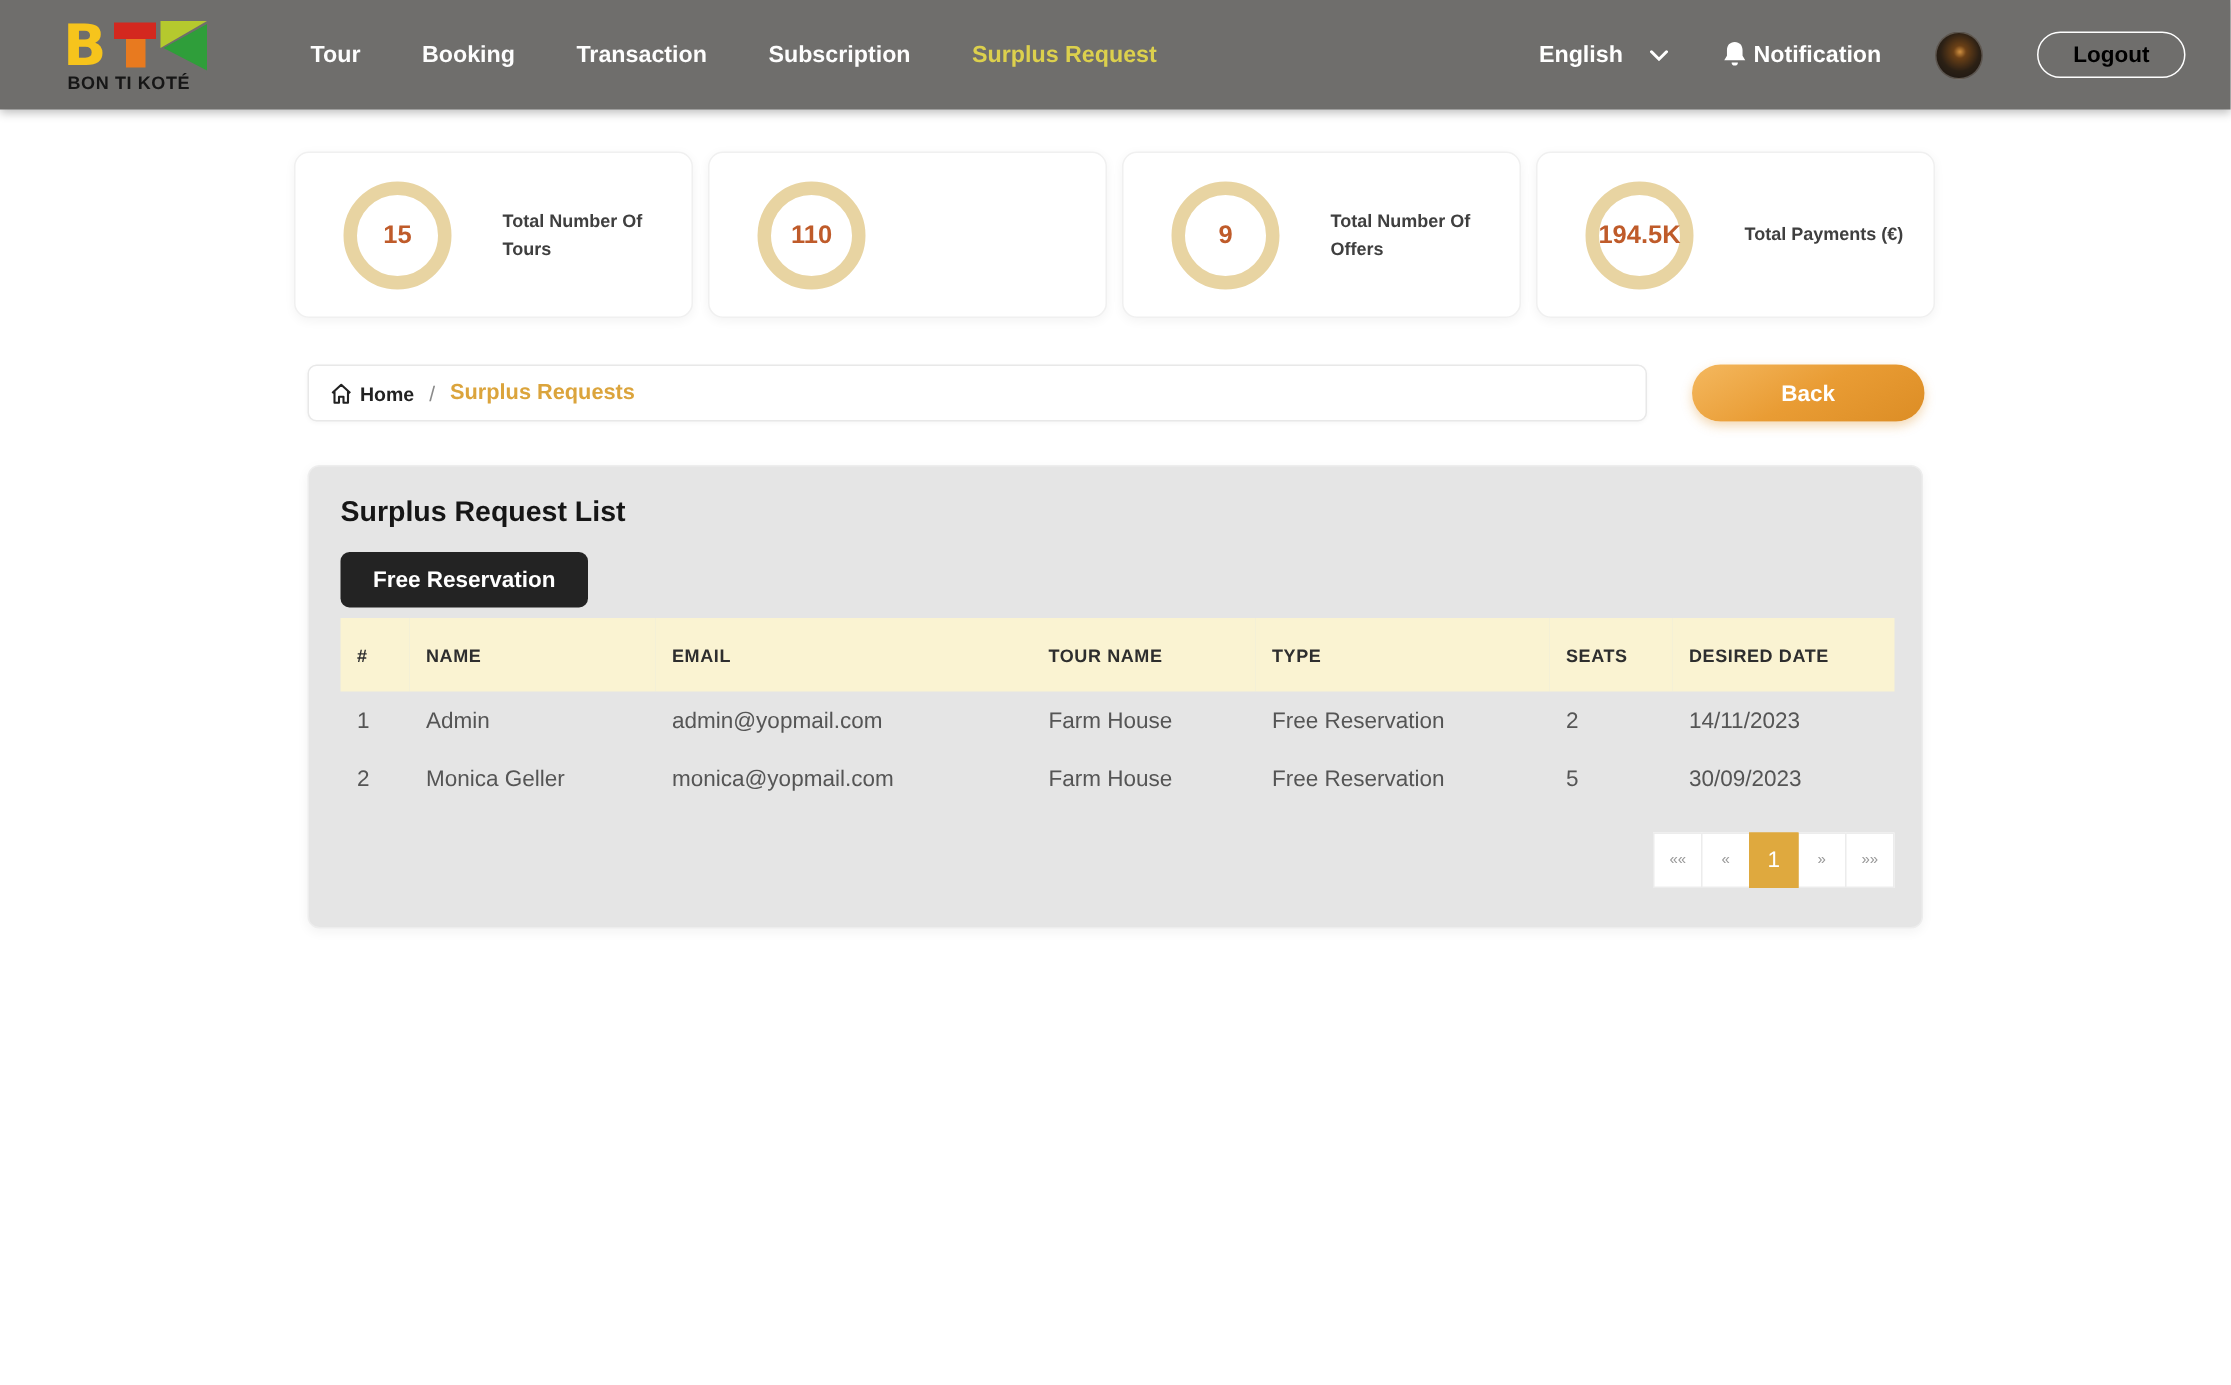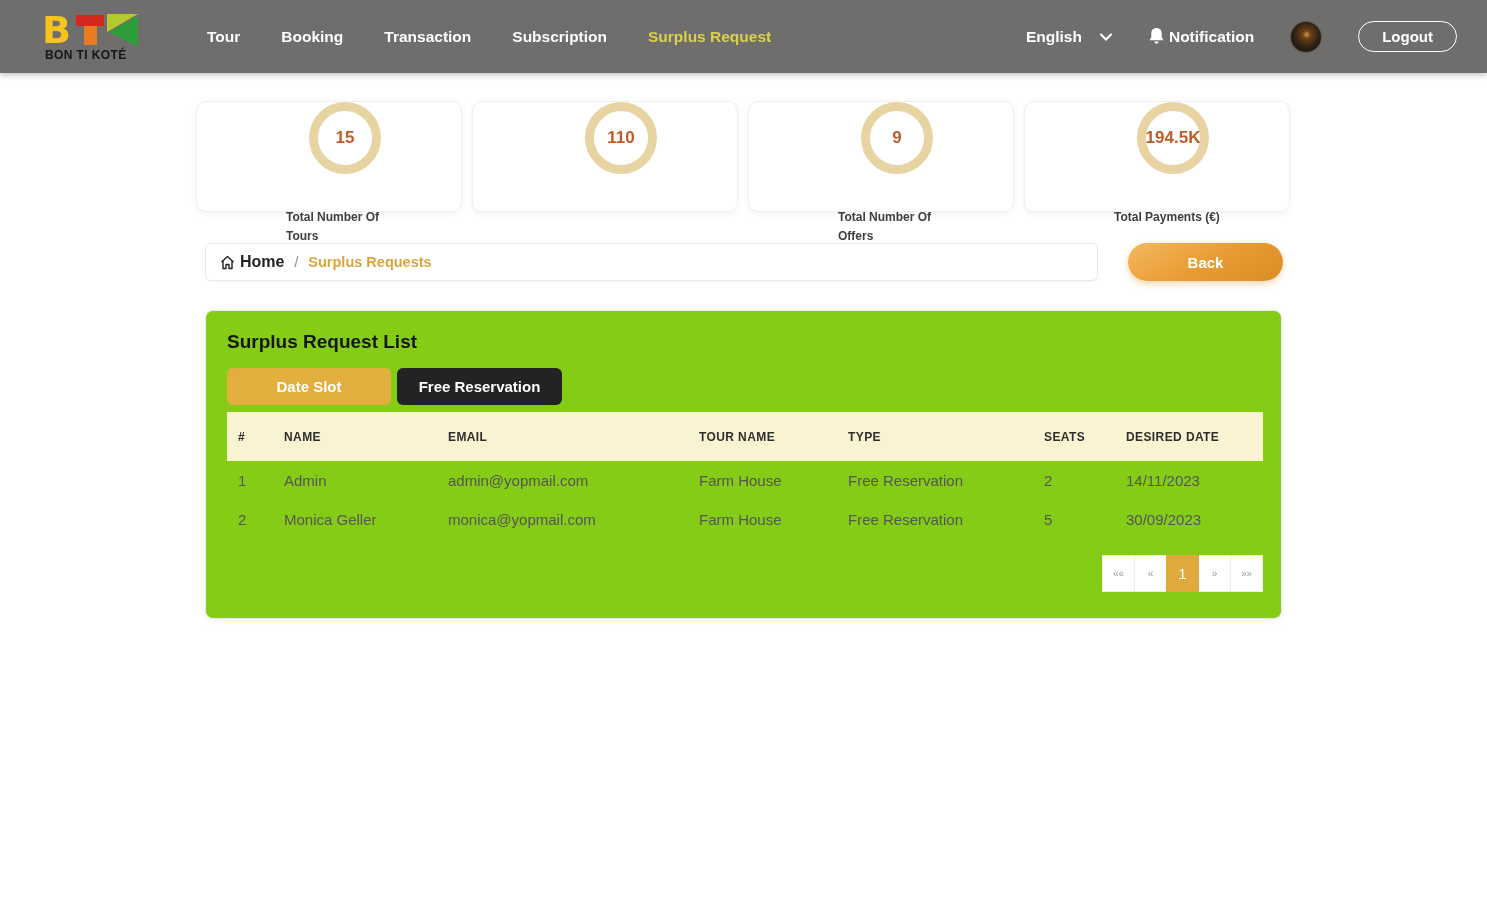--- a/index.html
+++ b/index.html
@@ -28,65 +28,65 @@
   .nav-right { margin-left:auto; display:flex; align-items:center; gap:36px; }
   .lang, .notif { color:#fff; font-size:15.5px; font-weight:600; display:flex; align-items:center; gap:18px; cursor:pointer; white-space:nowrap; }
   .notif { gap:4px; }
   .avatar {
     width:32px; height:32px; border-radius:50%;
     background:radial-gradient(circle at 52% 42%, #d09040 0%, #6b4016 18%, #2b2015 55%, #171210 100%);
     border:1px solid rgba(255,255,255,0.25);
     cursor:pointer;
   }
   .logout-btn {
-    border:1.5px solid #ffffff; background:transparent; color:#ffffff;
+    border:1.5px solid #ffffff; background:transparent; color:#000000;
     border-radius:16px; height:31px; padding:0 23px;
     font-size:15px; font-weight:600; font-family:"Liberation Sans", sans-serif;
     cursor:pointer;
   }
 
   
   .stats-row { position:absolute; top:101px; left:196px; display:flex; gap:10px; }
   .stat-card {
     width:266px; height:111px; background:#fff;
     border:1px solid #f0f0f0; border-radius:10px;
     box-shadow:0 2px 7px rgba(0,0,0,0.05);
-    display:flex; align-items:center; padding-left:32px; gap:34px;flex-direction:column;
+    display:flex; align-items:center; padding-left:32px; gap:34px;
   }
   .stat-circle {
     width:72px; height:72px; border-radius:50%;
     border:9px solid #e8d4a2; flex:0 0 auto;
     display:flex; align-items:center; justify-content:center;
   }
   .stat-value { color:#bf5b2a; font-weight:700; font-size:17px; }
   .stat-label { color:#3f3f3f; font-weight:600; font-size:12px; width:118px; line-height:1.55; }
 
   
   .breadcrumb-bar {
     position:absolute; top:243px; left:205px; width:893px; height:38px;
     background:#fff; border:1px solid #e8e8e8; border-radius:6px;
     box-shadow:0 1px 3px rgba(0,0,0,0.04);
     display:flex; align-items:center; padding:0 14px;
   }
   .bc-home { display:flex; align-items:center; gap:5px; cursor:pointer; }
-  .bc-home span { font-weight:700; color:#222; font-size:16px; }
+  .bc-home span { font-weight:700; color:#222; font-size:13px; }
   .bc-sep { color:#8a8a8a; margin:0 10px; font-size:14px; }
   .bc-current { color:#dba43c; font-weight:600; font-size:14.5px; }
   .back-btn {
     position:absolute; top:243px; left:1128px; width:155px; height:38px;
     border:none; border-radius:19px; cursor:pointer;
     background:linear-gradient(150deg,#f4b85f 0%,#e99c34 50%,#dc8d25 100%);
     color:#fff; font-weight:700; font-size:15px; font-family:"Liberation Sans", sans-serif;
     box-shadow:0 3px 7px rgba(221,142,38,0.35);
   }
 
   
   .panel {
     position:absolute; top:310px; left:205px; width:1077px; height:309px;
-    background:#84cc16; border:1px solid #ededed; border-radius:8px;
+    background:#e5e5e5; border:1px solid #ededed; border-radius:8px;
     box-shadow:0 2px 8px rgba(0,0,0,0.05);
     padding:20px 20px 0 21px;
   }
   .panel-title { font-size:19px; font-weight:700; color:#161616; }
   .tabs { display:flex; gap:6px; margin-top:15px; }
   .tab {
     height:37px; width:164px; border:none; border-radius:6px;
     font-size:15px; font-weight:700; color:#fff; cursor:pointer;
     font-family:"Liberation Sans", sans-serif;
   }
@@ -186,21 +186,20 @@
     <span>Home</span>
   </div>
   <span class="bc-sep">/</span>
   <span class="bc-current">Surplus Requests</span>
 </div>
 <button class="back-btn">Back</button>
 
 <div class="panel">
   <div class="panel-title">Surplus Request List</div>
   <div class="tabs" id="tabs">
-      <button class="tab gold">Date Slot</button>
       <button class="tab dark">Free Reservation</button>
     </div>
 
   <table>
     <colgroup>
       <col style="width:46px">
         <col style="width:164px">
         <col style="width:251px">
       <col style="width:149px">
         <col style="width:196px">

